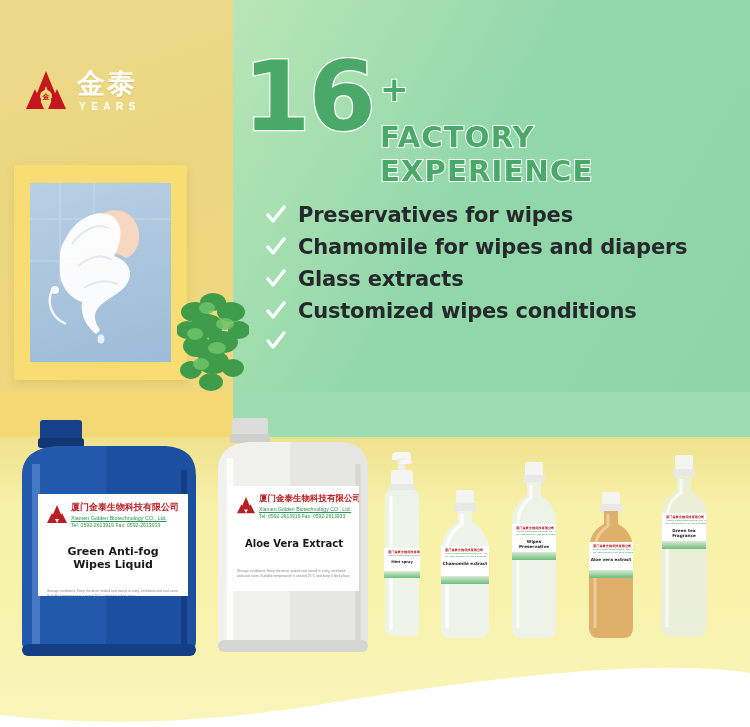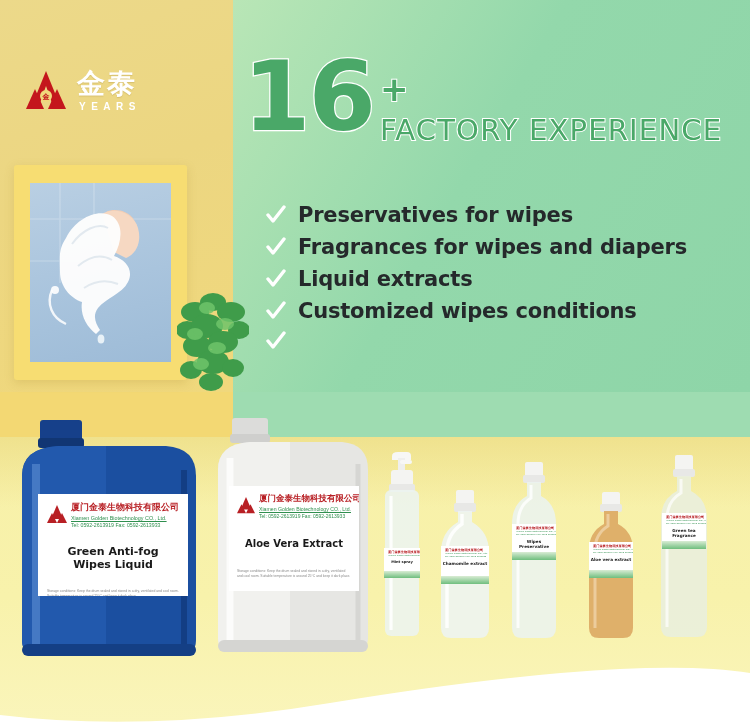--- a/index.html
+++ b/index.html
@@ -97,22 +97,22 @@
     font-size: 34px; font-weight: 700; color: #4aa868;
     line-height: 1; margin-top: 6px;
     -webkit-text-stroke: 2px #ffffff; paint-order: stroke fill;
   }
   .years {
     font-size: 52px; font-weight: 700; color: #4aa868;
     line-height: 1; letter-spacing: 1px;
     -webkit-text-stroke: 2.5px #ffffff; paint-order: stroke fill;
   }
   .factory-exp {
-    font-size: 29px; font-weight: 400; color: #4aa868;
-    letter-spacing: 1.2px; margin-top: 7px;
+    font-size: 29px; font-weight: 700; color: #4aa868;
+    letter-spacing: 1.2px; margin-top: 14px;
     font-family: "DejaVu Sans", sans-serif;
     -webkit-text-stroke: 2px #ffffff; paint-order: stroke fill;
   }
 
   
   .bullets {
     position: absolute; left: 266px; top: 203px; width: 450px;
   }
   .bullet {
     display: flex; align-items: center; gap: 12px; margin-bottom: 8px;
@@ -260,27 +260,27 @@
     <div class="bullet">
       <svg class="check" viewBox="0 0 20 20">
         <path d="M2 10 L7 16 L18 2" stroke="#ffffff" stroke-width="3.4" fill="none" stroke-linecap="round" stroke-linejoin="round"></path>
       </svg>
       <span class="bullet-text">Preservatives for wipes</span>
     </div>
     <div class="bullet">
       <svg class="check" viewBox="0 0 20 20">
         <path d="M2 10 L7 16 L18 2" stroke="#ffffff" stroke-width="3.4" fill="none" stroke-linecap="round" stroke-linejoin="round"></path>
       </svg>
-      <span class="bullet-text">Fragrances for wipes and diapers</span>
+      <span class="bullet-text">Chamomile for wipes and diapers</span>
     </div>
     <div class="bullet">
       <svg class="check" viewBox="0 0 20 20">
         <path d="M2 10 L7 16 L18 2" stroke="#ffffff" stroke-width="3.4" fill="none" stroke-linecap="round" stroke-linejoin="round"></path>
       </svg>
-      <span class="bullet-text">Liquid extracts</span>
+      <span class="bullet-text">Glass extracts</span>
     </div>
     <div class="bullet">
       <svg class="check" viewBox="0 0 20 20">
         <path d="M2 10 L7 16 L18 2" stroke="#ffffff" stroke-width="3.4" fill="none" stroke-linecap="round" stroke-linejoin="round"></path>
       </svg>
       <span class="bullet-text">Customized wipes conditions</span>
     </div>
     <div class="bullet">
       <svg class="check" viewBox="0 0 20 20">
         <path d="M2 10 L7 16 L18 2" stroke="#ffffff" stroke-width="3.4" fill="none" stroke-linecap="round" stroke-linejoin="round"></path>

